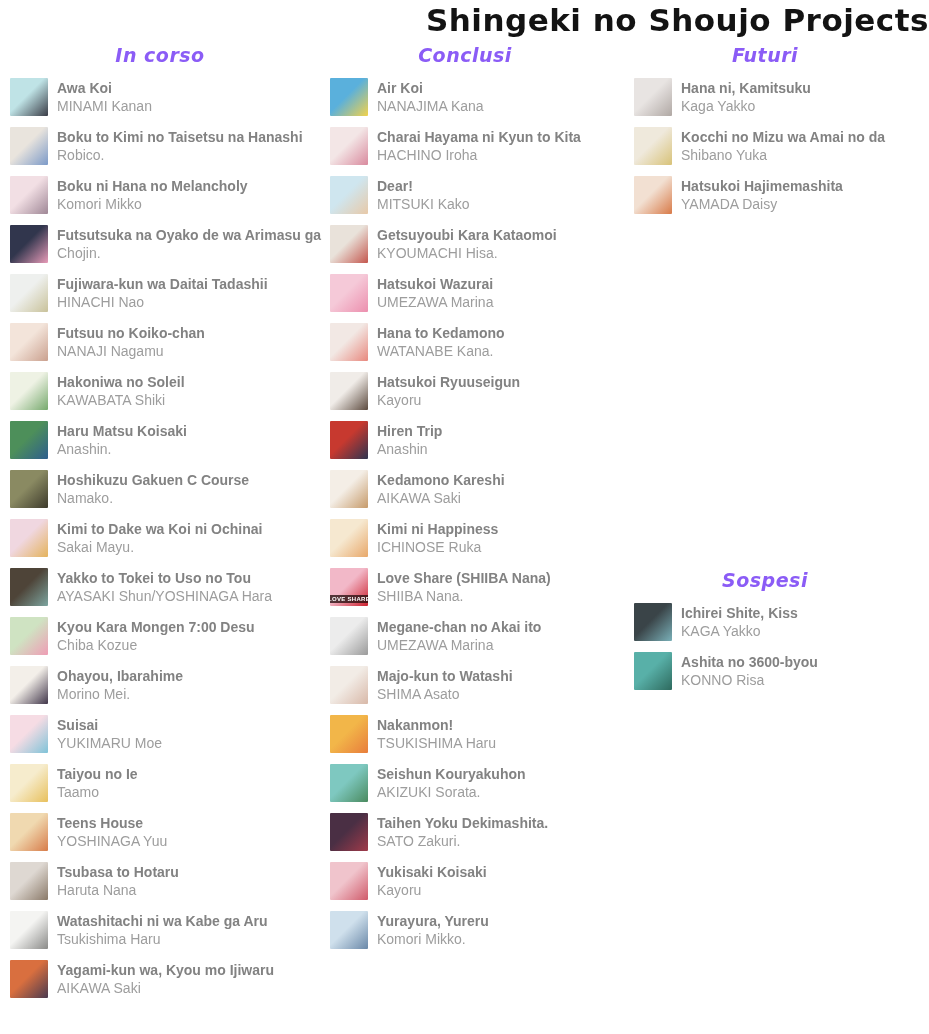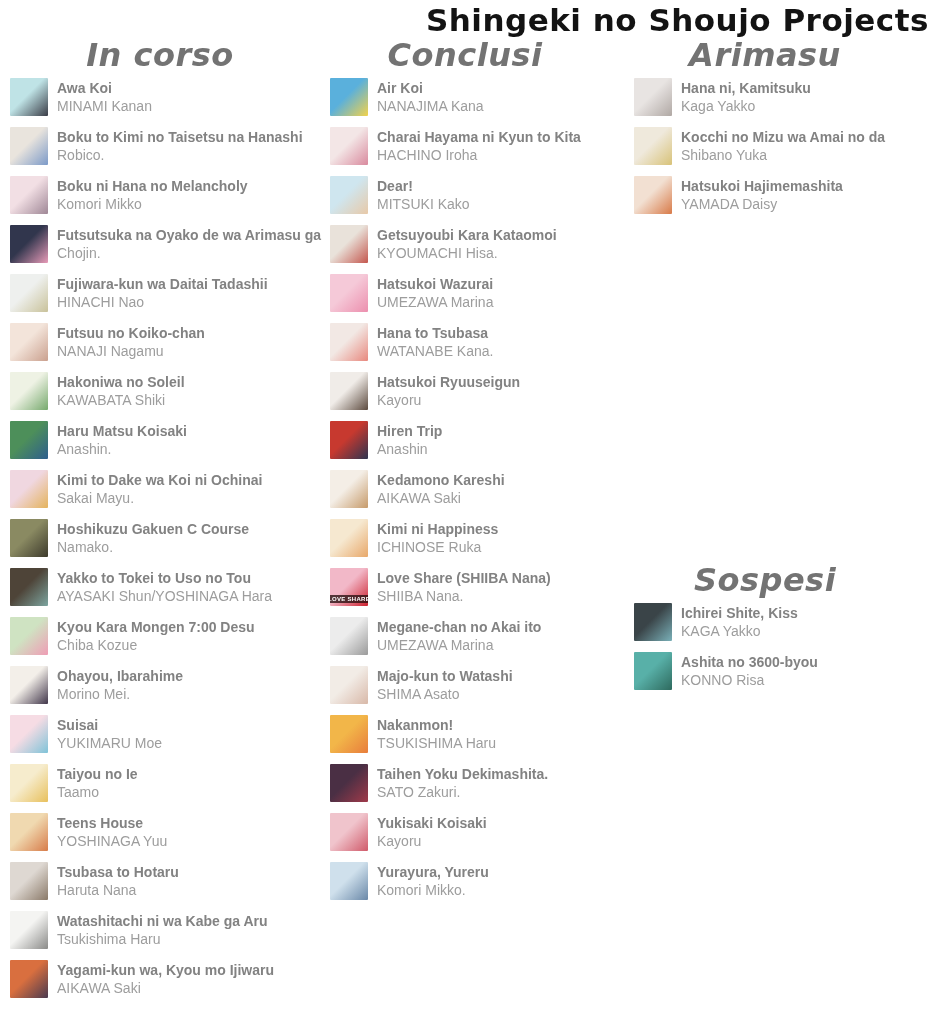--- a/index.html
+++ b/index.html
@@ -11,21 +11,21 @@
     text-align:right;font-size:31px;font-weight:bold;color:#131313;
     letter-spacing:0.5px;font-family:"DejaVu Sans",sans-serif;
   }
 
   .col{position:absolute;top:40px;}
   .col-left{left:10px;width:300px;}
   .col-mid{left:330px;width:270px;}
   .col-right{left:634px;width:262px;}
 
   .section-header{
-    text-align:center;color:#737373;font-size:32px;font-weight:bold;
+    text-align:center;color:#8b5cf6;font-size:19px;font-weight:bold;
     font-style:italic;letter-spacing:0.5px;margin:0 0 8px 0;line-height:30px;
     font-family:"DejaVu Sans",sans-serif;
   }
   .section-sospesi{margin-top:351px;}
   .section-sospesi .section-header{margin-bottom:8px;}
 
   ul.series-list{list-style:none;margin:0;padding:0;}
   .item{display:flex;height:38px;margin-bottom:11px;cursor:pointer;}
   .thumb{
     width:38px;height:38px;flex:0 0 38px;margin-right:9px;
@@ -101,31 +101,31 @@
     </span>
   </li>
         <li class="item">
     <span class="thumb" style="background: linear-gradient(135deg, rgb(77, 143, 90) 0%, rgb(77, 143, 90) 45%, rgb(46, 94, 142) 100%);"></span>
     <span class="meta">
       <span class="title">Haru Matsu Koisaki</span>
       <span class="author">Anashin.</span>
     </span>
   </li>
         <li class="item">
+    <span class="thumb" style="background: linear-gradient(135deg, rgb(138, 138, 98) 0%, rgb(138, 138, 98) 45%, rgb(61, 58, 44) 100%);"></span>
+    <span class="meta">
+      <span class="title">Hoshikuzu Gakuen C Course</span>
+      <span class="author">Namako.</span>
+    </span>
+  </li>
+        <li class="item">
     <span class="thumb" style="background: linear-gradient(135deg, rgb(240, 215, 224) 0%, rgb(240, 215, 224) 45%, rgb(228, 179, 92) 100%);"></span>
     <span class="meta">
       <span class="title">Kimi to Dake wa Koi ni Ochinai</span>
       <span class="author">Sakai Mayu.</span>
-    </span>
-  </li>
-        <li class="item">
-    <span class="thumb" style="background: linear-gradient(135deg, rgb(138, 138, 98) 0%, rgb(138, 138, 98) 45%, rgb(61, 58, 44) 100%);"></span>
-    <span class="meta">
-      <span class="title">Hoshikuzu Gakuen C Course</span>
-      <span class="author">Namako.</span>
     </span>
   </li>
         <li class="item">
     <span class="thumb" style="background: linear-gradient(135deg, rgb(78, 68, 56) 0%, rgb(78, 68, 56) 45%, rgb(125, 165, 160) 100%);"></span>
     <span class="meta">
       <span class="title">Yakko to Tokei to Uso no Tou</span>
       <span class="author">AYASAKI Shun/YOSHINAGA Hara</span>
     </span>
   </li>
         <li class="item">
@@ -221,21 +221,21 @@
         <li class="item">
     <span class="thumb" style="background: linear-gradient(135deg, rgb(245, 201, 216) 0%, rgb(245, 201, 216) 45%, rgb(236, 143, 174) 100%);"></span>
     <span class="meta">
       <span class="title">Hatsukoi Wazurai</span>
       <span class="author">UMEZAWA Marina</span>
     </span>
   </li>
         <li class="item">
     <span class="thumb" style="background: linear-gradient(135deg, rgb(242, 232, 228) 0%, rgb(242, 232, 228) 45%, rgb(232, 136, 126) 100%);"></span>
     <span class="meta">
-      <span class="title">Hana to Tsubasa</span>
+      <span class="title">Hana to Kedamono</span>
       <span class="author">WATANABE Kana.</span>
     </span>
   </li>
         <li class="item">
     <span class="thumb" style="background: linear-gradient(135deg, rgb(240, 236, 232) 0%, rgb(240, 236, 232) 45%, rgb(92, 74, 62) 100%);"></span>
     <span class="meta">
       <span class="title">Hatsukoi Ryuuseigun</span>
       <span class="author">Kayoru</span>
     </span>
   </li>
@@ -284,20 +284,27 @@
     </span>
   </li>
         <li class="item">
     <span class="thumb" style="background: linear-gradient(135deg, rgb(242, 182, 73) 0%, rgb(242, 182, 73) 45%, rgb(232, 125, 60) 100%);"></span>
     <span class="meta">
       <span class="title">Nakanmon!</span>
       <span class="author">TSUKISHIMA Haru</span>
     </span>
   </li>
         <li class="item">
+    <span class="thumb" style="background: linear-gradient(135deg, rgb(126, 200, 192) 0%, rgb(126, 200, 192) 45%, rgb(74, 138, 94) 100%);"></span>
+    <span class="meta">
+      <span class="title">Seishun Kouryakuhon</span>
+      <span class="author">AKIZUKI Sorata.</span>
+    </span>
+  </li>
+        <li class="item">
     <span class="thumb" style="background: linear-gradient(135deg, rgb(74, 47, 68) 0%, rgb(74, 47, 68) 45%, rgb(160, 58, 74) 100%);"></span>
     <span class="meta">
       <span class="title">Taihen Yoku Dekimashita.</span>
       <span class="author">SATO Zakuri.</span>
     </span>
   </li>
         <li class="item">
     <span class="thumb" style="background: linear-gradient(135deg, rgb(240, 196, 204) 0%, rgb(240, 196, 204) 45%, rgb(208, 90, 106) 100%);"></span>
     <span class="meta">
       <span class="title">Yukisaki Koisaki</span>
@@ -309,21 +316,21 @@
     <span class="meta">
       <span class="title">Yurayura, Yureru</span>
       <span class="author">Komori Mikko.</span>
     </span>
   </li>
       </ul>
   </div>
 
   <div class="col col-right">
     <div>
-      <h2 class="section-header">Arimasu</h2>
+      <h2 class="section-header">Futuri</h2>
       <ul class="series-list">
           <li class="item">
     <span class="thumb" style="background: linear-gradient(135deg, rgb(232, 228, 226) 0%, rgb(232, 228, 226) 45%, rgb(176, 168, 164) 100%);"></span>
     <span class="meta">
       <span class="title">Hana ni, Kamitsuku</span>
       <span class="author">Kaga Yakko</span>
     </span>
   </li>
           <li class="item">
     <span class="thumb" style="background: linear-gradient(135deg, rgb(239, 233, 220) 0%, rgb(239, 233, 220) 45%, rgb(216, 194, 120) 100%);"></span>

